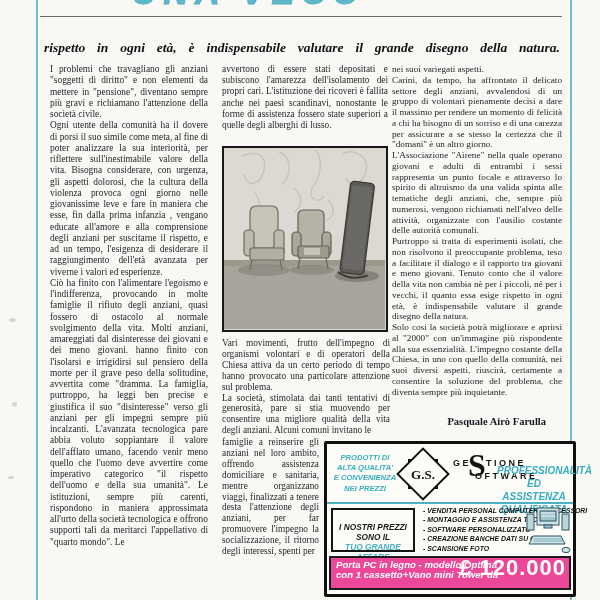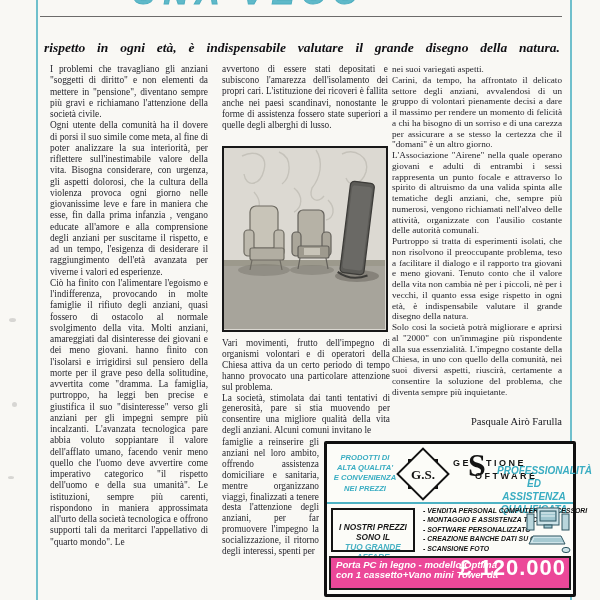--- a/index.html
+++ b/index.html
@@ -23,21 +23,21 @@
   #lead2{top:40px;}
 
   .col{position:absolute;overflow:hidden;color:#26262e;text-align:justify;}
   .col p{margin:0;padding:0;}
   #col1{left:50px;top:64px;width:158px;height:540px;font-size:9.4px;line-height:11.25px;}
   #col1 .bold-para{font-weight:bold;color:#15151b;}
   #col2-intro{left:222px;top:64px;width:166px;height:80px;font-size:9.3px;line-height:11.2px;}
   #col2-caption{left:222px;top:338px;width:168px;height:98px;font-size:9.3px;line-height:10.9px;}
   #col2-narrow{left:222px;top:437px;width:97px;height:163px;font-size:9.3px;line-height:10.9px;}
   #col3{left:392px;top:64px;width:170px;height:348px;font-size:9.2px;line-height:10.75px;}
-  #author{position:absolute;left:392px;top:416px;width:170px;text-align:right;font-weight:normal;
+  #author{position:absolute;left:376px;top:416px;width:170px;text-align:right;font-weight:bold;
     font-size:10.5px;color:#17171d;}
 
   #photo-frame{position:absolute;left:222px;top:146px;width:166px;height:186px;border:2.5px solid #181818;
     box-sizing:border-box;background:#dbd8d1;}
 
   
   .smudge{position:absolute;background:#c9c8c4;border-radius:50%;opacity:.7;}
 
   
   #ad{position:absolute;left:324px;top:441px;width:252px;height:156px;border:3px solid #101010;

